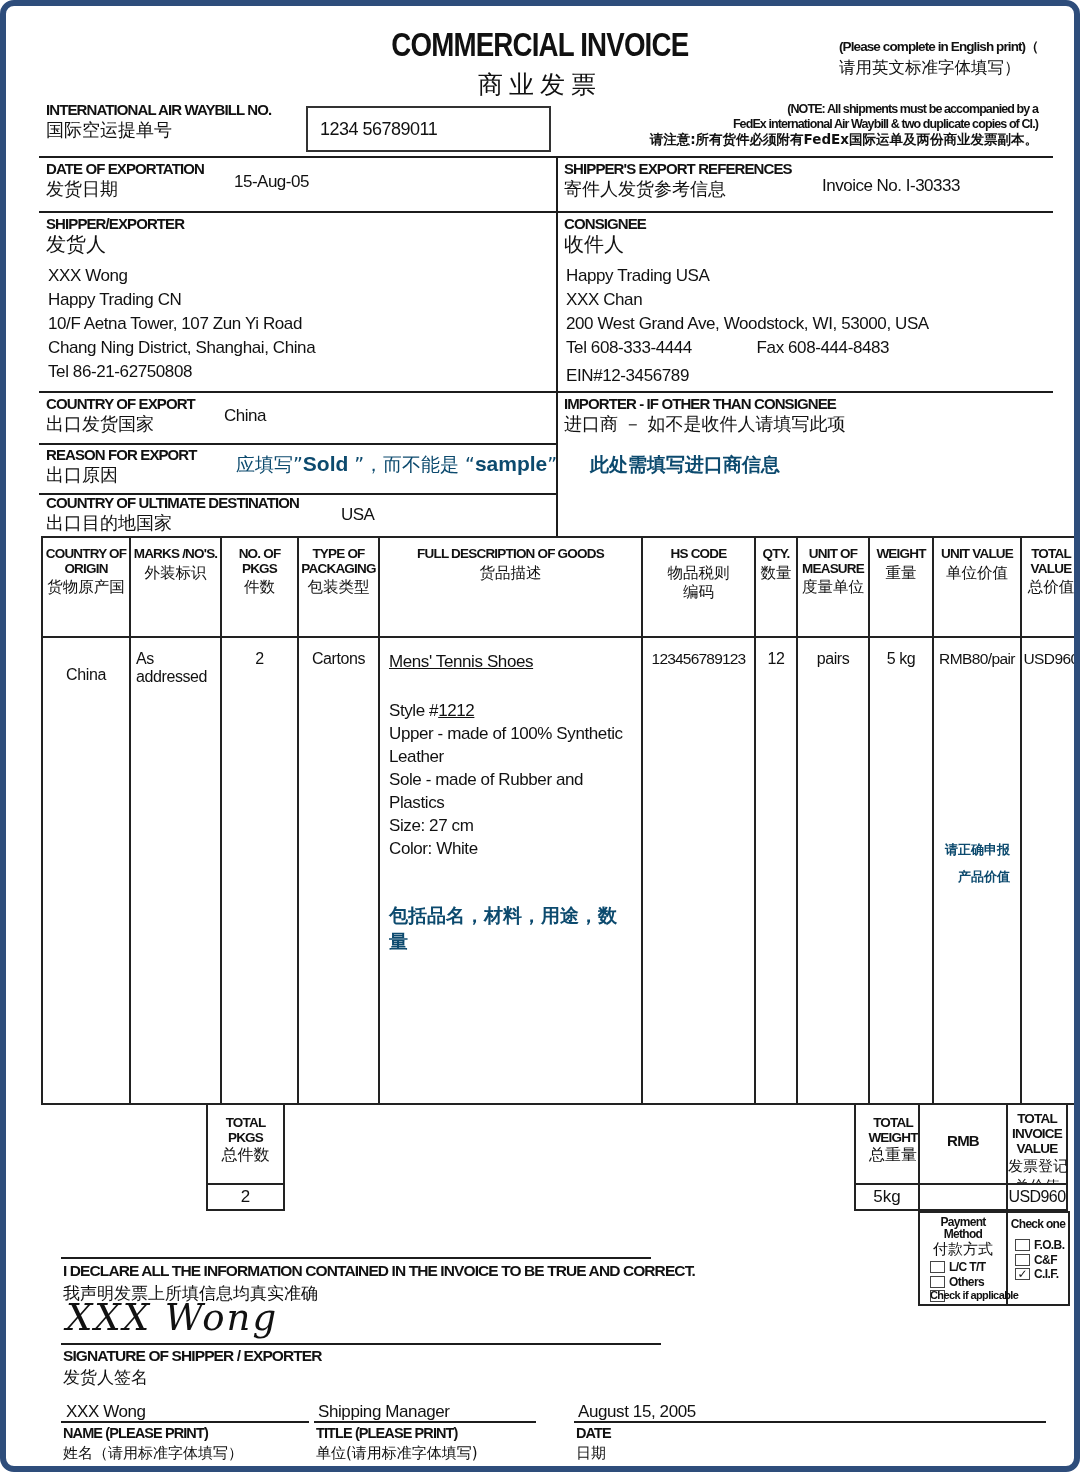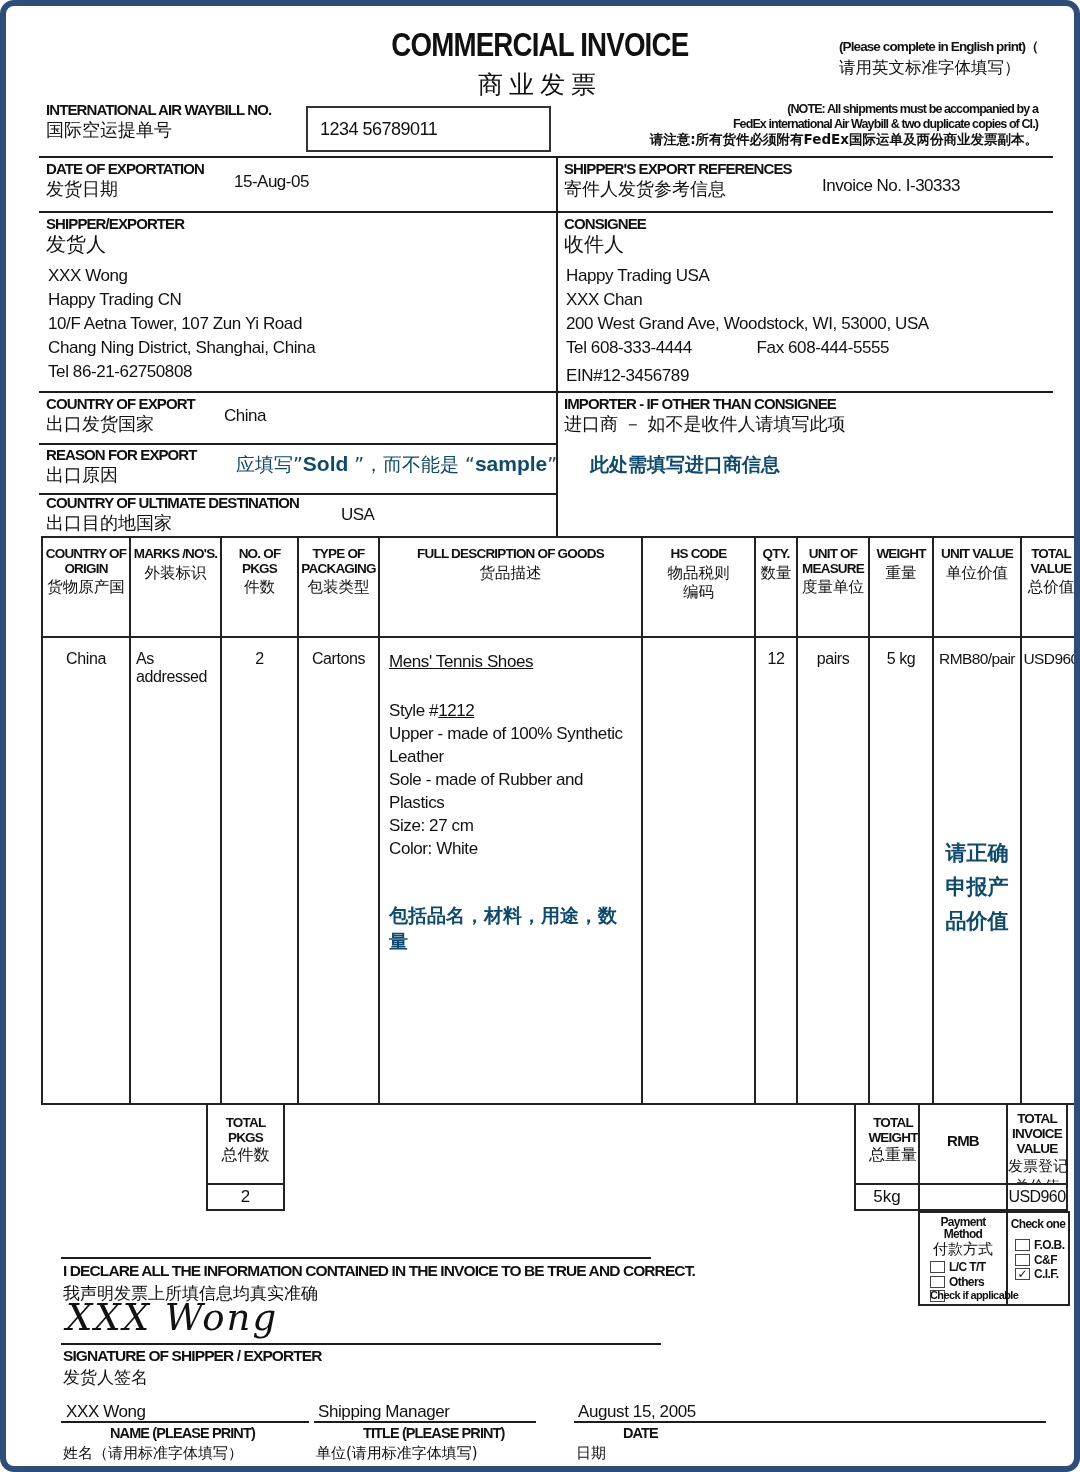--- a/index.html
+++ b/index.html
@@ -39,32 +39,32 @@
   .fieldlbl .lbl-zh{display:block;}
   .bigval{font-size:17px;}
 
   .addr{font-size:17px; line-height:24px; letter-spacing:-0.4px;}
 
   
   .gtable{left:35px; top:530px; display:flex; align-items:stretch; height:565px;
           border:2px solid #222; box-sizing:content-box; background:#fff;}
   .gcol{box-sizing:border-box; border-left:2px solid #222; display:flex; flex-direction:column; flex-shrink:0;}
   .gcol:first-child{border-left:none;}
-  .c0{width:86px;} .c1{width:91px;} .c2{width:77px;} .c3{width:81px;} .c4{width:263px;}
+  .c0{width:86px;gap:16px;} .c1{width:91px;} .c2{width:77px;} .c3{width:81px;} .c4{width:263px;}
   .c5{width:113px;} .c6{width:42px;} .c7{width:72px;} .c8{width:64px;} .c9{width:88px;} .c10{width:60px;}
   .ghead{height:100px; border-bottom:2px solid #222; text-align:center; padding-top:9px; box-sizing:border-box;}
   .ghead .h-en{display:block; font-weight:bold; font-size:13.5px; letter-spacing:-0.8px; line-height:14.5px;}
   .ghead .h-zh{display:block; font-size:15.5px; line-height:19px; margin-top:2px;}
   .c5 .h-zh{max-width:74px; margin:2px auto 0;}
   .gbody{flex:1; padding-top:12px; text-align:center; font-size:16px; letter-spacing:-0.4px;}
   .gbody.left{text-align:left; padding-left:5px; padding-right:4px;}
   .desc{padding:0 6px 0 9px; text-align:left; font-size:17px; line-height:23px; letter-spacing:-0.4px;}
   .desc .dtitle{margin-bottom:26px;}
   .desc-red{margin-top:42px; font-size:19px; font-weight:bold; line-height:26px;}
-  .uv-red{margin-top:168px; font-size:21px; font-weight:bold; line-height:34px; padding:0 10px; text-align:center;}
+  .uv-red{margin-top:168px; font-size:13px; font-weight:bold; line-height:27px; padding:0 10px; text-align:right;}
 
   
   .tbox{position:absolute; border:2px solid #222; box-sizing:border-box; text-align:center; background:#fff;}
   .tbox .h-en{display:block; font-weight:bold; font-size:13.5px; letter-spacing:-0.8px; line-height:15px;}
   .tbox .h-zh{display:block; font-size:16px; line-height:20px;}
   .tval{display:flex; align-items:center; justify-content:center; font-size:17px;}
 
   
   .paybox{left:912px; top:1205px; width:152px; height:95px; border:2px solid #222; box-sizing:border-box; display:flex;}
   .pay-left{width:88px; border-right:2px solid #222; box-sizing:border-box; padding-top:3px; position:relative;}
@@ -77,21 +77,21 @@
   .cklabel{font-size:12px; font-weight:bold; letter-spacing:-0.6px; white-space:nowrap;}
   .ckcol{margin-top:2px;}
   .ckcol .ckrow{height:14.5px;}
   .pay-note{position:absolute; bottom:3px; left:10px; font-size:11px; font-weight:bold; letter-spacing:-0.6px; white-space:nowrap;}
 
   
   .decl-en{font-size:15.5px;}
   .decl-zh{font-size:17px;}
   .script{font-family:"DejaVu Serif","Liberation Serif",serif; font-style:italic; font-size:37px; letter-spacing:2px;}
   .ft-val{font-size:17px; letter-spacing:-0.4px;}
-  .ft-en{font-size:14.5px;margin-left:47px;}
+  .ft-en{font-size:14.5px;}
   .ft-zh{font-size:15px;}
 </style>
 </head>
 <body>
 
 <div class="page">
 
   <div class="abs title-wrap">
     <div class="title-en"><span class="condense">COMMERCIAL INVOICE</span></div>
     <div class="title-zh zh">商业发票</div>
@@ -147,21 +147,21 @@
     <span class="en lbl-en">CONSIGNEE</span>
     <span class="zh lbl-zh" style="font-size:20px;">收件人</span>
   </div>
   <div class="abs addr" style="left:560px; top:258px;">
     <div>Happy Trading USA</div>
     <div>XXX Chan</div>
     <div>200 West Grand Ave, Woodstock, WI, 53000, USA</div>
     <div>
       <span>Tel 608-333-4444</span>
       <span style="display:inline-block; width:56px;"></span>
-      <span>Fax 608-444-5555</span>
+      <span>Fax 608-444-8483</span>
     </div>
     <div style="margin-top:4px;">EIN#12-3456789</div>
   </div>
 
   <div class="hline" style="left:33px; top:385px; width:1014px;"></div>
 
   <div class="abs fieldlbl" style="left:40px; top:390px;">
     <span class="en lbl-en">COUNTRY OF EXPORT</span>
     <span class="zh lbl-zh">出口发货国家</span>
   </div>
@@ -233,20 +233,21 @@
         <div>Size: 27 cm</div>
         <div>Color: White</div>
         <div class="desc-red red zh">包括品名，材料，用途，数量</div>
       </div>
     </div>
     <div class="gcol c5">
       <div class="ghead">
         <span class="h-en">HS CODE</span>
         <span class="h-zh zh">物品税则编码</span>
       </div>
+      <div class="gbody" style="font-size:15.5px; letter-spacing:-0.8px;">123456789123</div>
     </div>
     <div class="gcol c6">
       <div class="ghead">
         <span class="h-en">QTY.</span>
         <span class="h-zh zh">数量</span>
       </div>
       <div class="gbody">12</div>
     </div>
     <div class="gcol c7">
       <div class="ghead">

